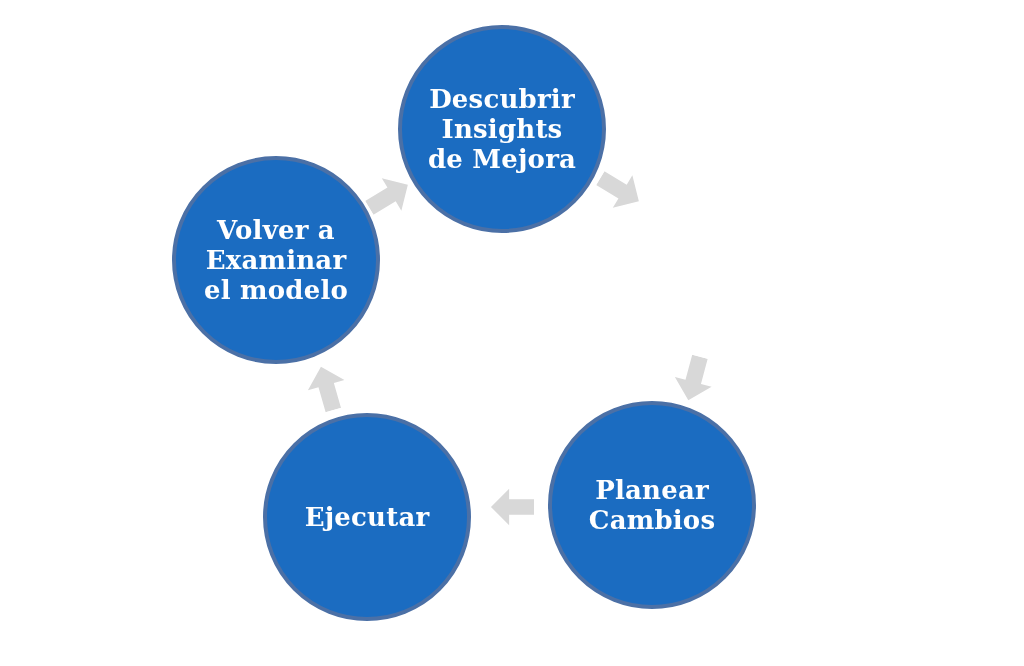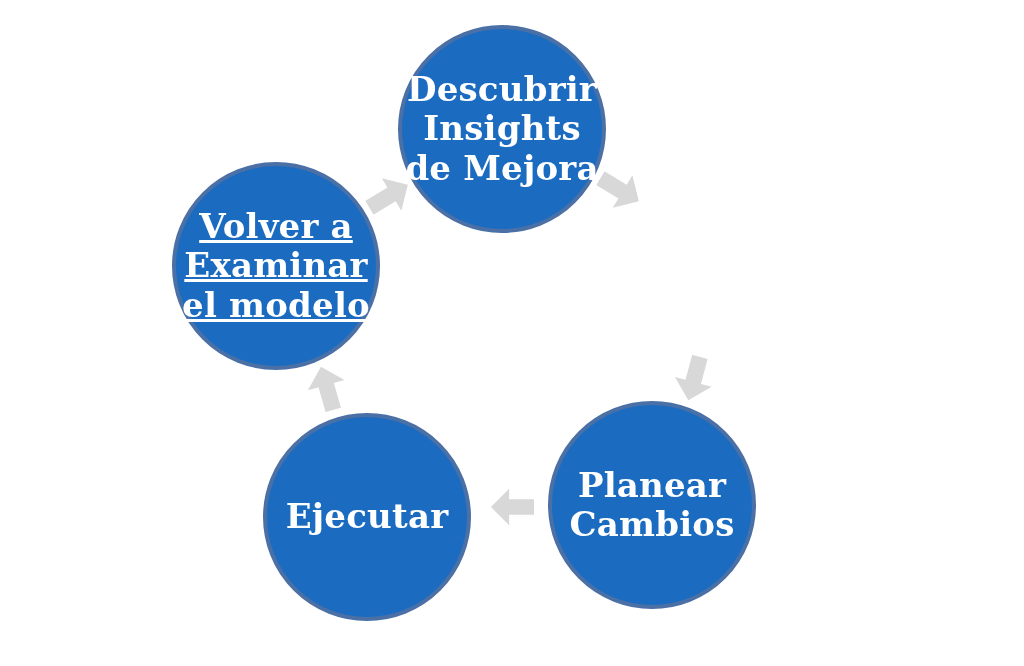--- a/index.html
+++ b/index.html
@@ -17,21 +17,21 @@
     position:absolute;
     width:200px;height:200px;
     border-radius:50%;
     background:var(--node-fill,#1b6cc1);
     border:4px solid var(--node-border,#4b70a6);
     box-sizing:content-box;
     display:flex;align-items:center;justify-content:center;
     text-align:center;
     color:var(--text,#ffffff);
     font-weight:bold;
-    font-size:34px;
+    font-size:26px;
     line-height:1.16;
     white-space:pre-line;
     letter-spacing:0.2px;
   }
   .arrow{
     position:absolute;
     fill:var(--arrow,#d8d8d8);
     transform:translate(-50%,-50%) rotate(var(--rot,0deg));
   }
 </style>
@@ -43,21 +43,21 @@
   <div class="node" style="left:398px;top:25px;">Descubrir
 Insights
 de Mejora</div>
 
 
   <div class="node" style="left:263px;top:413px;">Ejecutar</div>
 
   <div class="node" style="left:548px;top:401px;">Planear
 Cambios</div>
 
-  <div class="node" style="left:172px;top:162px;text-decoration:underline;">Volver a
+  <div class="node" style="left:172px;top:156px;">Volver a
 Examinar
 el modelo</div>
 
   <svg class="arrow" style="left:389px;top:196px;--rot:-31deg" width="46" height="40" viewBox="0 0 46 40">
     <polygon points="0,12 26,12 26,1 45,20 26,39 26,28 0,28"></polygon>
   </svg>
 
   <svg class="arrow" style="left:620px;top:190px;--rot:31deg" width="46" height="40" viewBox="0 0 46 40">
     <polygon points="0,12 26,12 26,1 45,20 26,39 26,28 0,28"></polygon>
   </svg>

